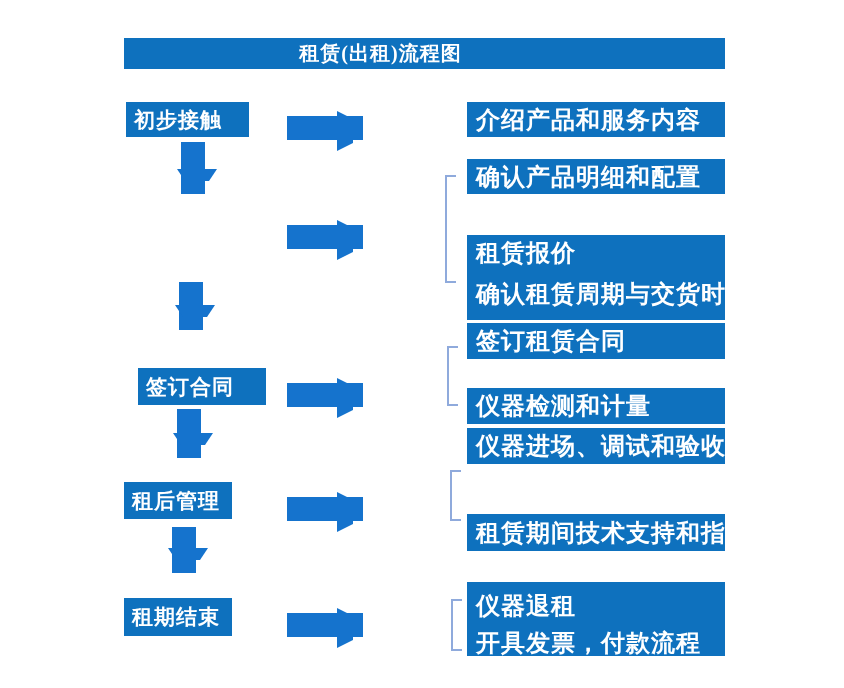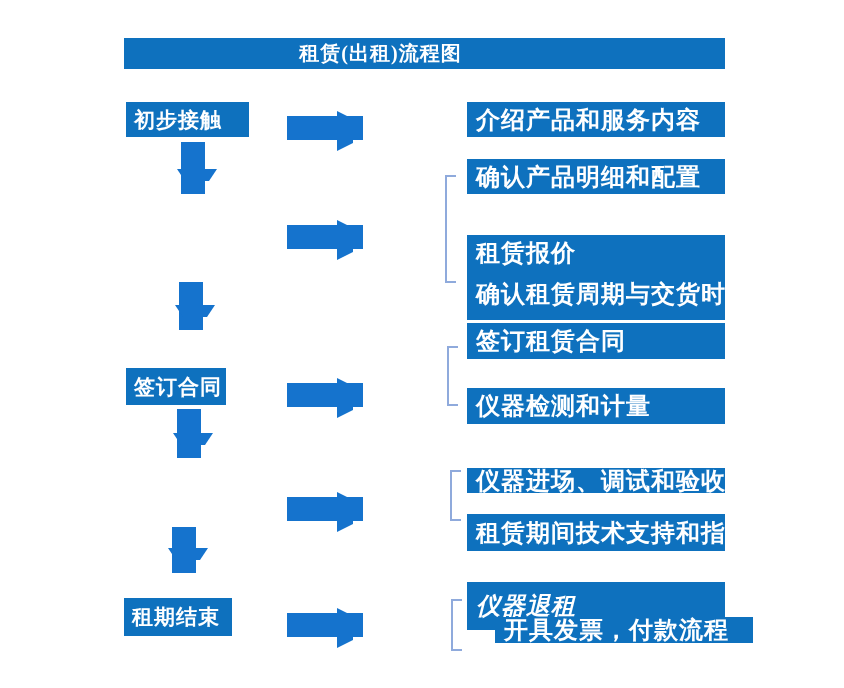--- a/index.html
+++ b/index.html
@@ -32,43 +32,43 @@
   .stage {
     position: absolute;
     background: var(--primary); color: var(--text);
     font-size: 21px; font-weight: bold; letter-spacing: 1px;
     display: flex; align-items: center;
     padding-left: 8px;
     white-space: nowrap;
   }
   .s0 { left: 102px; top:  78px; width: 123px; height: 35px; }
   .s1 { left: 102px; top: 186px; width: 123px; height: 37px; }
-  .s2 { left: 102px; top: 344px; width: 100px; height: 37px; }
+  .s2 { left: 114px; top: 344px; width: 128px; height: 37px; }
   .s3 { left: 100px; top: 458px; width: 108px; height: 37px; }
   .s4 { left: 100px; top: 574px; width: 108px; height: 38px; }
 
   
   .out {
     position: absolute; left: 443px; width: 258px;
     background: var(--primary); color: var(--text);
     font-size: 24px; font-weight: bold; letter-spacing: 1px;
     display: flex; align-items: center;
     padding-left: 9px;
     white-space: nowrap;
   }
   .r0 { top:  78px; height: 35px; }
   .r1 { top: 135px; height: 35px; text-align: right; }
   .r2 { top: 187px; height: 35px; margin-top: 24px; }
   .r3 { top: 244px; height: 52px; }
   .r4 { top: 299px; height: 36px; }
   .r5 { top: 364px; height: 36px; }
-  .r6 { top: 444px; height: 25px; }
+  .r6 { top: 404px; height: 36px; }
   .r7 { top: 490px; height: 37px; }
-  .r8 { top: 558px; height: 48px; font-style: italic; }
-  .r9 { top: 593px; height: 26px; margin-left: 28px; }
+  .r8 { top: 558px; height: 48px; }
+  .r9 { top: 606px; height: 26px; }
 
   
   .h-arrow { position: absolute; left: 263px; width: 90px; height: 16px; }
   .h-arrow .stem {
     position: absolute; left: 0; right: 14px; top: 5px; height: 6px;
     background: var(--arrow);
   }
   .h-arrow .head {
     position: absolute; right: 0; top: 0; width: 0; height: 0;
     border-left: 16px solid var(--arrow);
@@ -113,20 +113,21 @@
 </style>
 </head>
 <body>
 
 <div class="canvas">
 
   <div class="title-bar">租赁(出租)流程图</div>
 
   <div class="stage s0">初步接触</div>
   <div class="stage s2">签订合同</div>
+  <div class="stage s3">租后管理</div>
   <div class="stage s4">租期结束</div>
 
   <div class="out r0">介绍产品和服务内容</div>
   <div class="out r1">确认产品明细和配置</div>
   <div class="out r2">租赁报价</div>
   <div class="out r3">确认租赁周期与交货时间</div>
   <div class="out r4">签订租赁合同</div>
   <div class="out r5">仪器检测和计量</div>
   <div class="out r6">仪器进场、调试和验收</div>
   <div class="out r7">租赁期间技术支持和指导</div>

